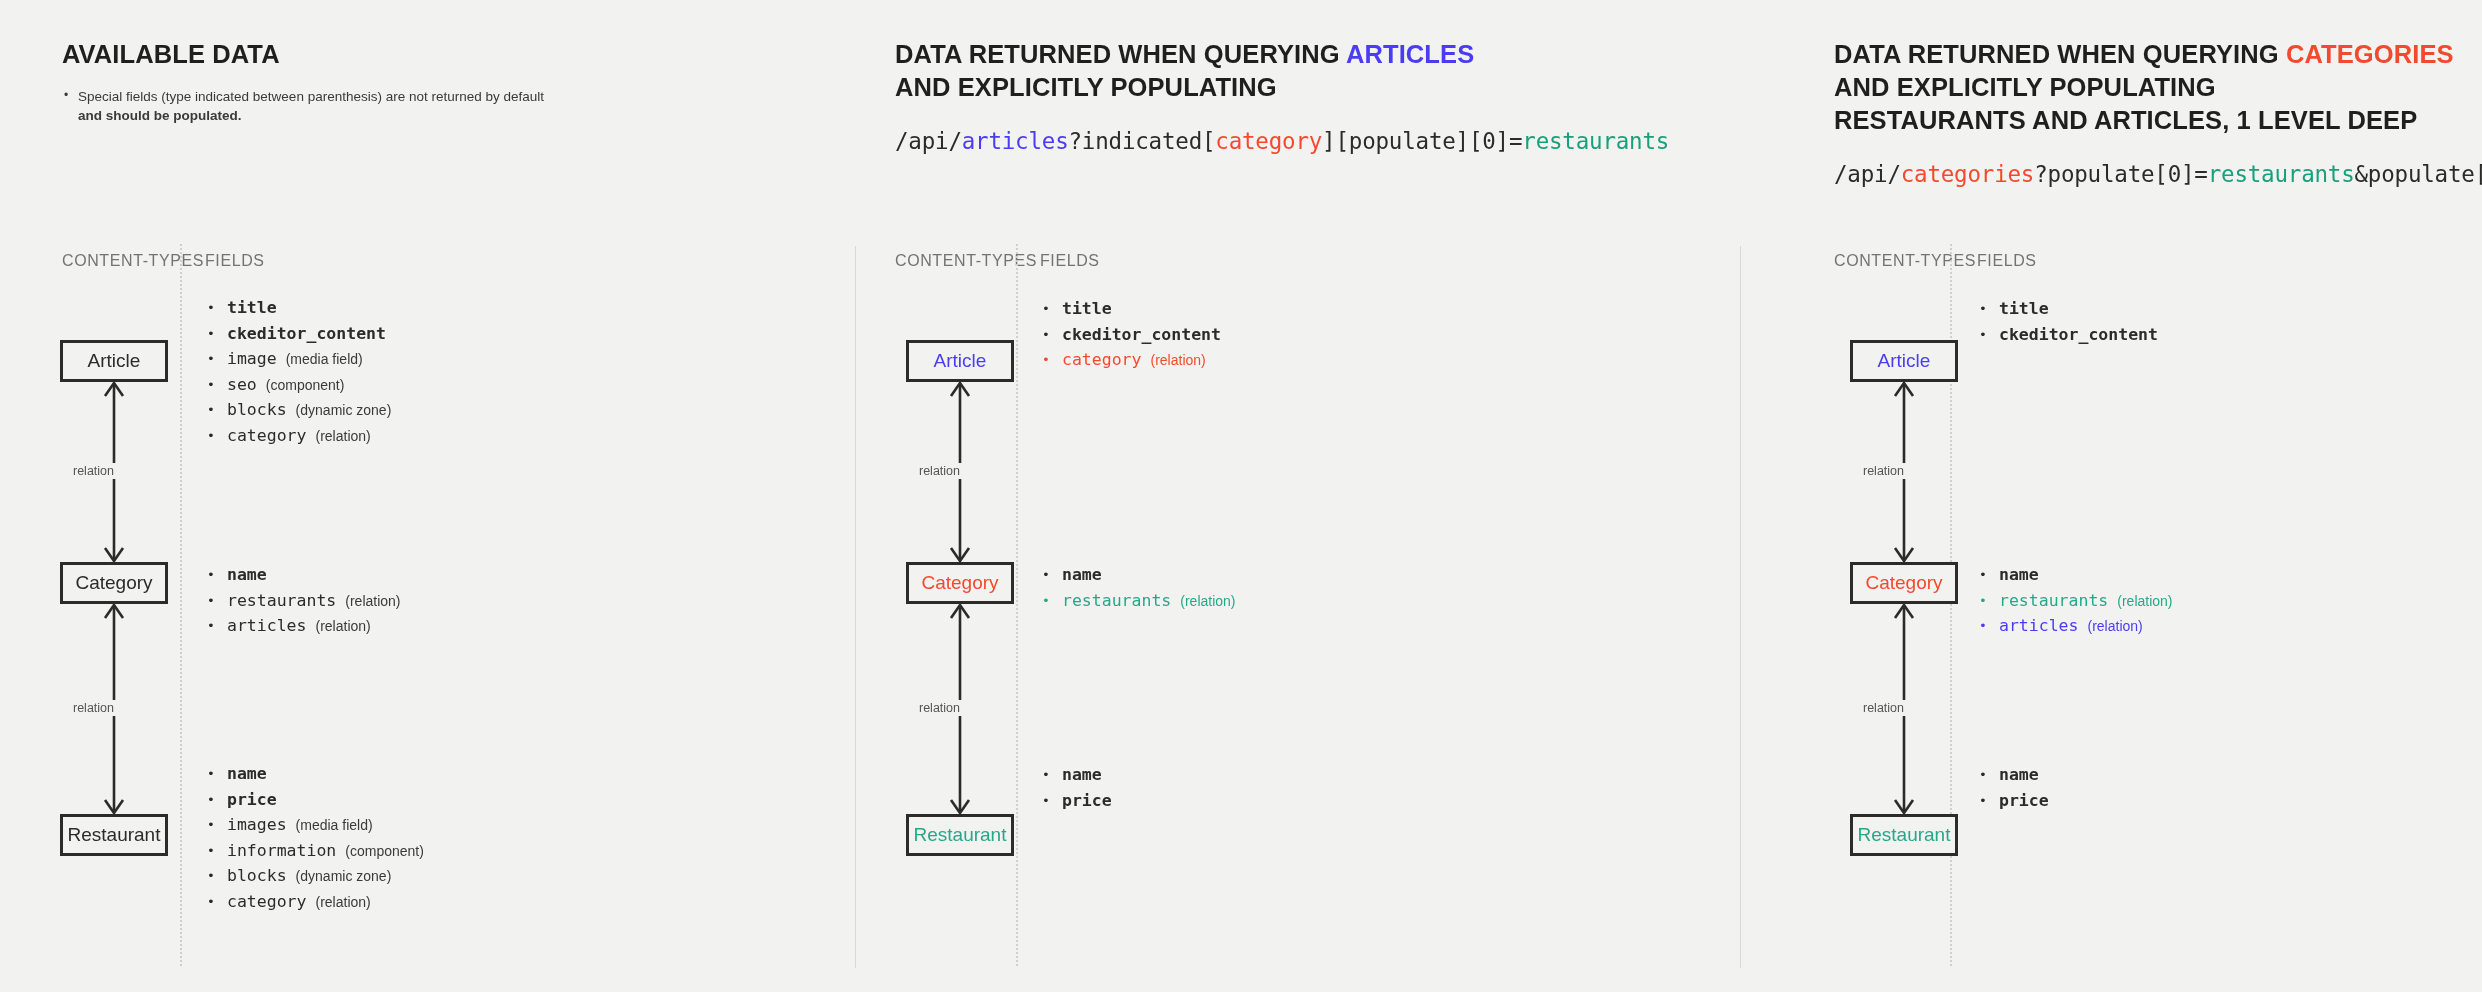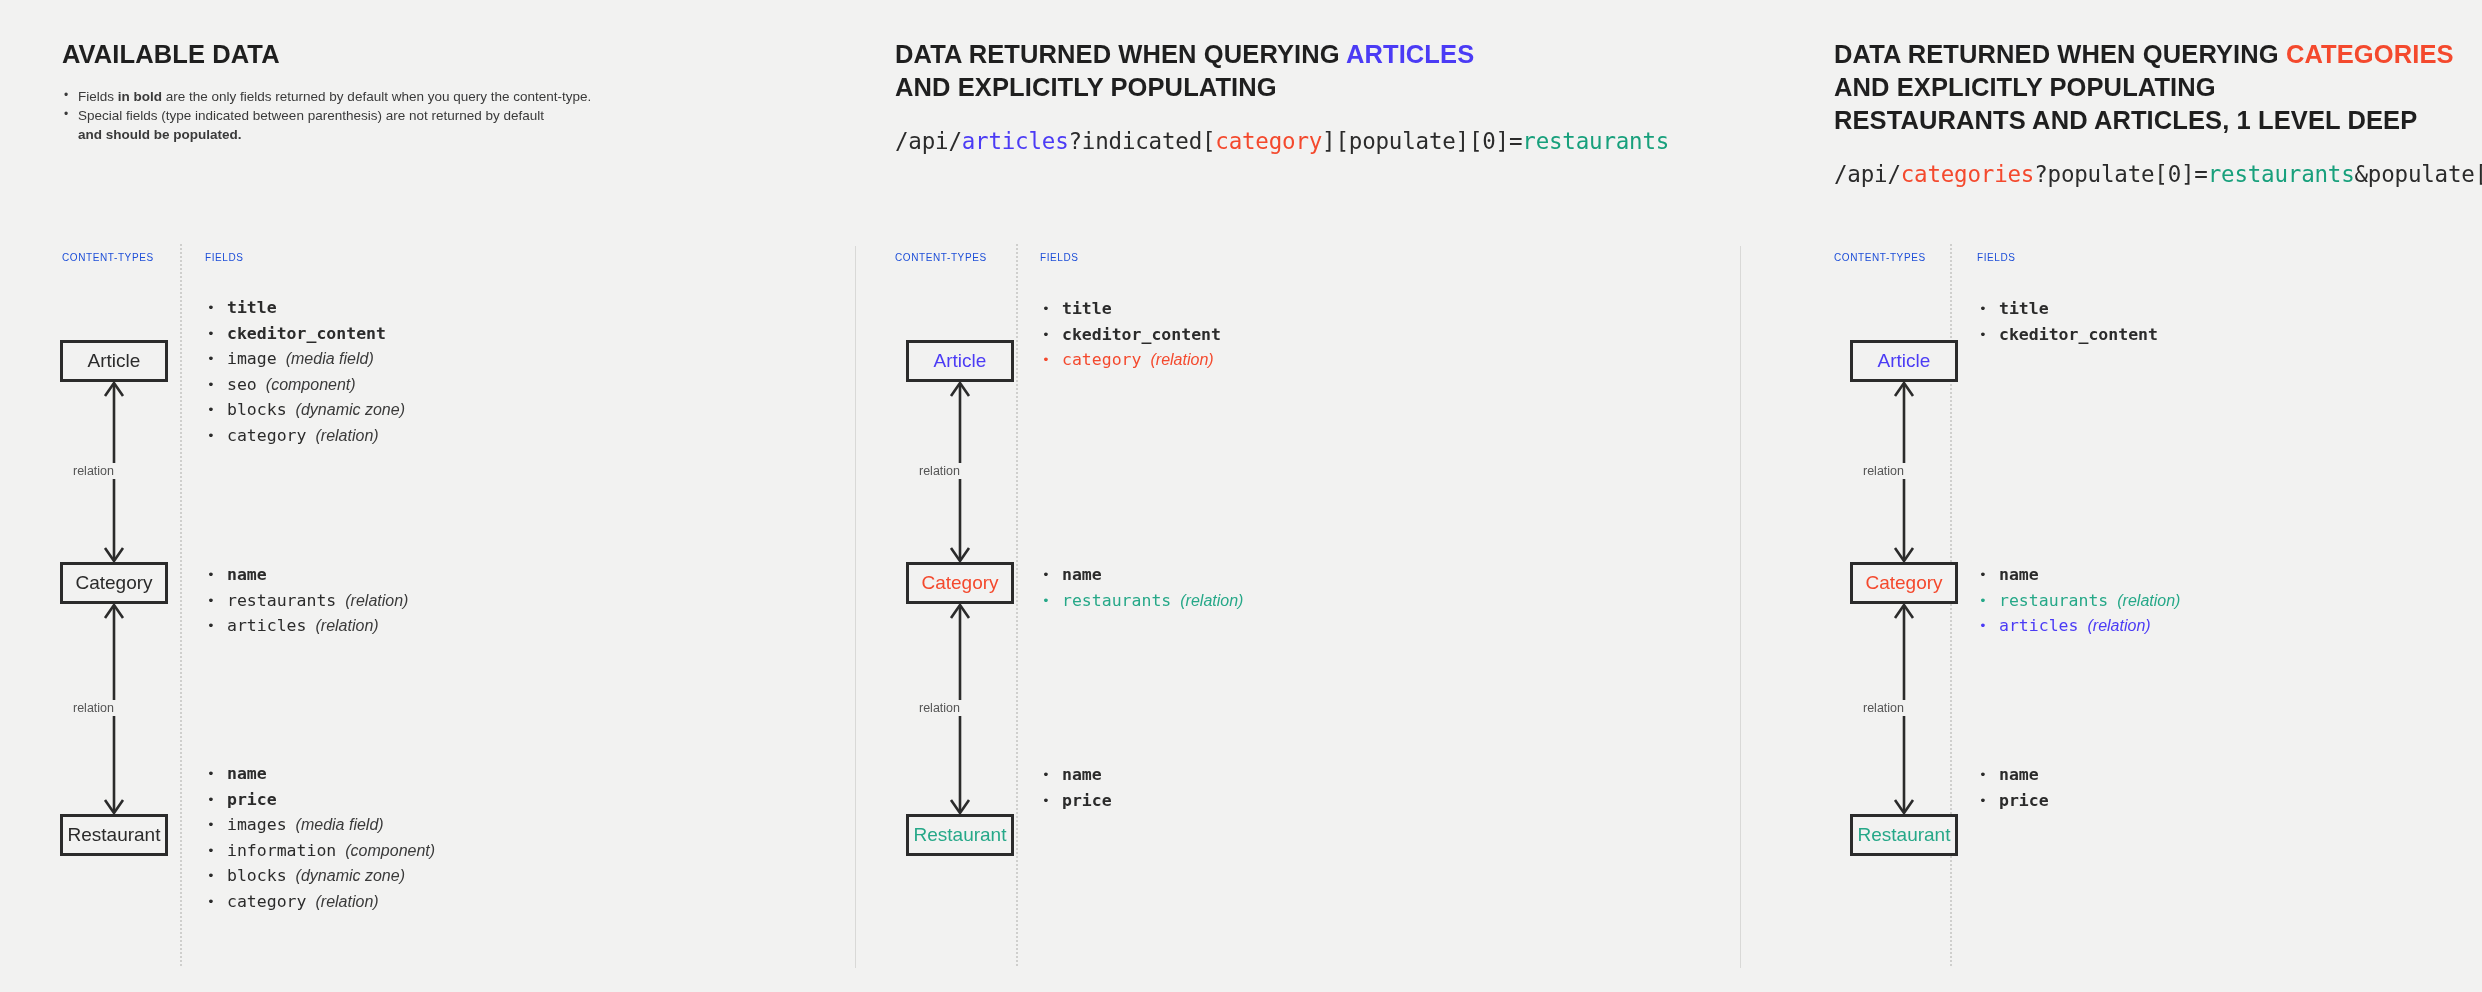--- a/index.html
+++ b/index.html
@@ -82,23 +82,23 @@
     white-space: nowrap;
     letter-spacing: -0.2px;
   }
   .api-url .tok-blue  { color: #4b3bf5; }
   .api-url .tok-red   { color: #f4492d; }
   .api-url .tok-teal  { color: #18a07c; }
 
   
   .col-label {
     position: absolute;
-    font-size: 10px;
+    font-size: 16px;
     letter-spacing: 0.6px;
-    color: #1d4ed8;
+    color: #737373;
     white-space: nowrap;
   }
   .label-ct { top: 244px; }
   .label-fd { top: 244px; }
 
   
   .dotted-div {
     position: absolute;
     top: 236px;
     width: 0;
@@ -170,41 +170,39 @@
     position: absolute;
     left: 2px;
     top: 0;
     font-size: 13px;
     line-height: 25.5px;
     color: inherit;
   }
   .field-item.bold .fname { font-weight: bold; }
   .field-item .ftype {
     font-family: "Liberation Sans", sans-serif;
-    font-size: 16px;
+    font-size: 14px;
     color: #3a3a3a;
     padding-left: 9px;
-    font-style: italic;
   }
   .field-item.c-red  { color: #f4492d; }
   .field-item.c-red .ftype  { color: #f4492d; }
   .field-item.c-teal { color: #26a888; }
   .field-item.c-teal .ftype { color: #26a888; }
   .field-item.c-blue { color: #4b3bf5; }
   .field-item.c-blue .ftype { color: #4b3bf5; }
 </style>
 </head>
 <body>
 
 <div class="board">
     <div class="panel panel-1">
       <div class="panel-head">
         <div class="panel-title">AVAILABLE DATA</div>
         <div class="subbullets">
-          <div class="row">Fields <b>in bold</b> are the only fields returned by default when you query the content-type.</div>
           <div class="row">Special fields (type indicated between parenthesis) are not returned by default</div>
           <div class="row cont">and should be populated.</div>
         </div>
       </div>
       <div class="col-label label-ct" style="left: 62px;">CONTENT-TYPES</div>
       <div class="col-label label-fd" style="left: 205px;">FIELDS</div>
       <div class="dotted-div" style="left: 180px;"></div>
       <div class="ct-box " style="left: 60px; top: 332px;">
         <span>Article</span>
       </div>

